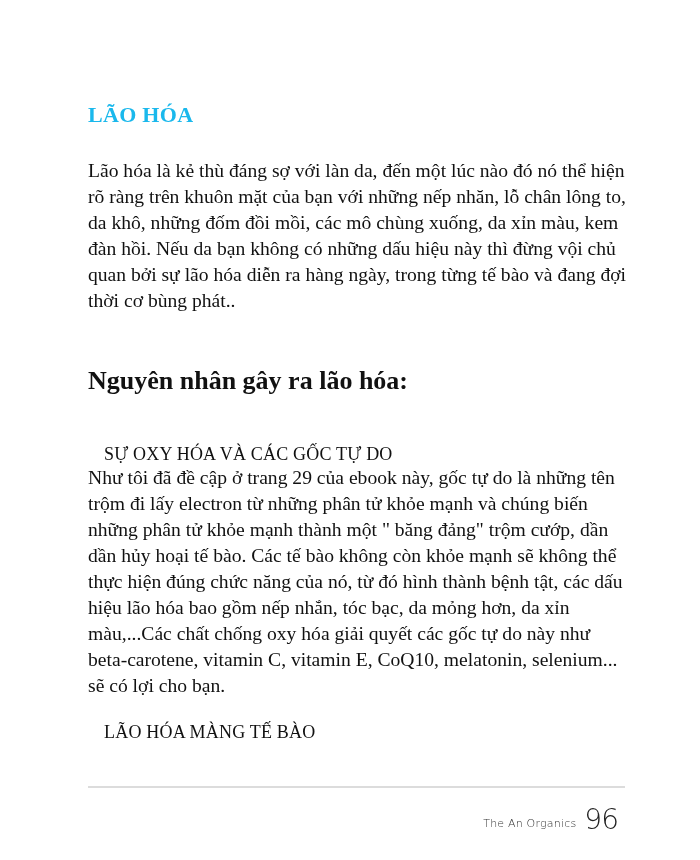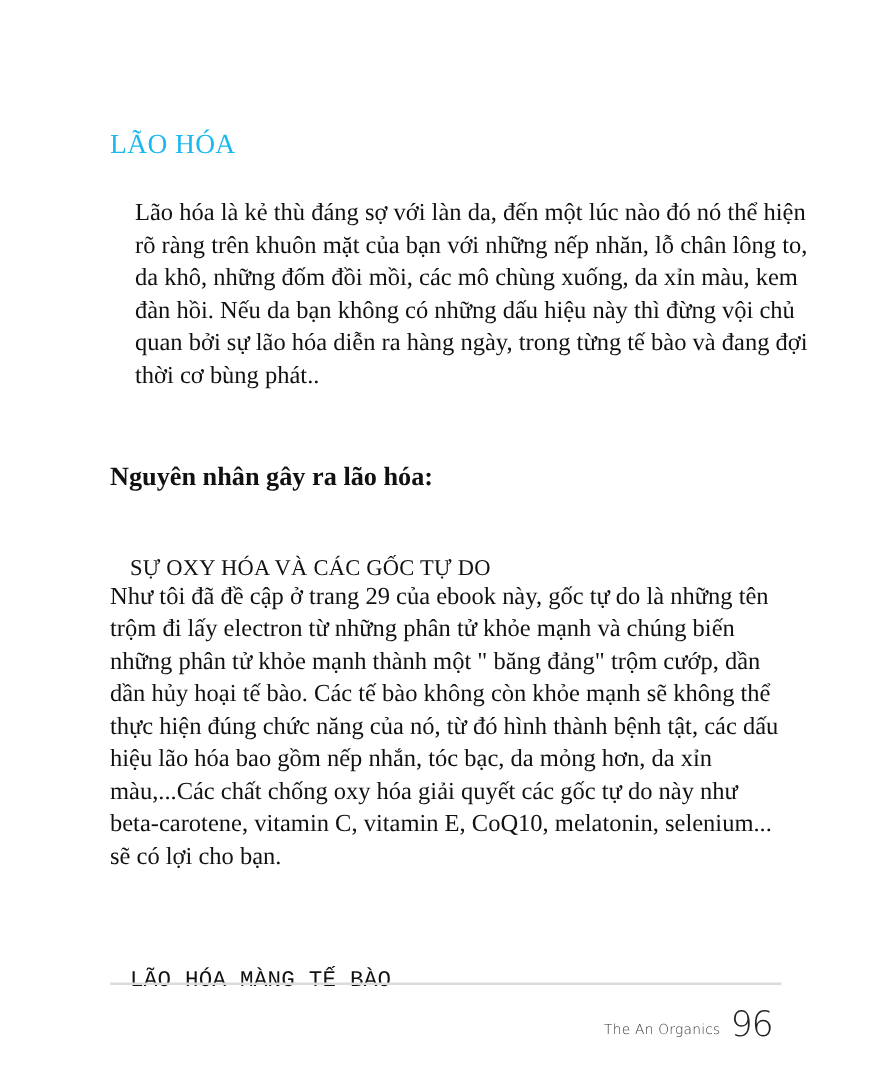--- a/index.html
+++ b/index.html
@@ -22,54 +22,54 @@
       width: 540px;
     }
     .title {
       position: absolute;
       top: 101px;
       left: 0;
       font-size: 22px;
       color: #1ab8ec;
       letter-spacing: 0.3px;
       margin: 0;
-      font-weight: normal;
+      font-weight: bold;
       line-height: 28px;
     }
     .para {
       position: absolute;
       left: 0;
       margin: 0;
       font-size: 19.6px;
       line-height: 26px;
       width: 545px;
     }
-    .p1 { top: 158px; margin-left: 20px; }
+    .p1 { top: 158px; }
     .subhead {
       position: absolute;
       left: 0;
       top: 368px;
       margin: 0;
-      font-size: 21px;
+      font-size: 26px;
       line-height: 26px;
       font-weight: bold;
       color: #111111;
     }
     .h2 {
       position: absolute;
       left: 0;
       margin: 16px;
       font-size: 18px;
       font-weight: normal;
       letter-spacing: 0.2px;
       line-height: 28px;
     }
     .h2a { top: 424px; }
     .p2 { top: 465px; }
-    .h2b { top: 755px; font-family: Liberation Mono, monospace; }
+    .h2b { top: 702px; }
     .rule {
       position: absolute;
       left: 88px;
       top: 786px;
       width: 537px;
       height: 2px;
       background: #dcdcdc;
     }
     .footer {
       position: absolute;

